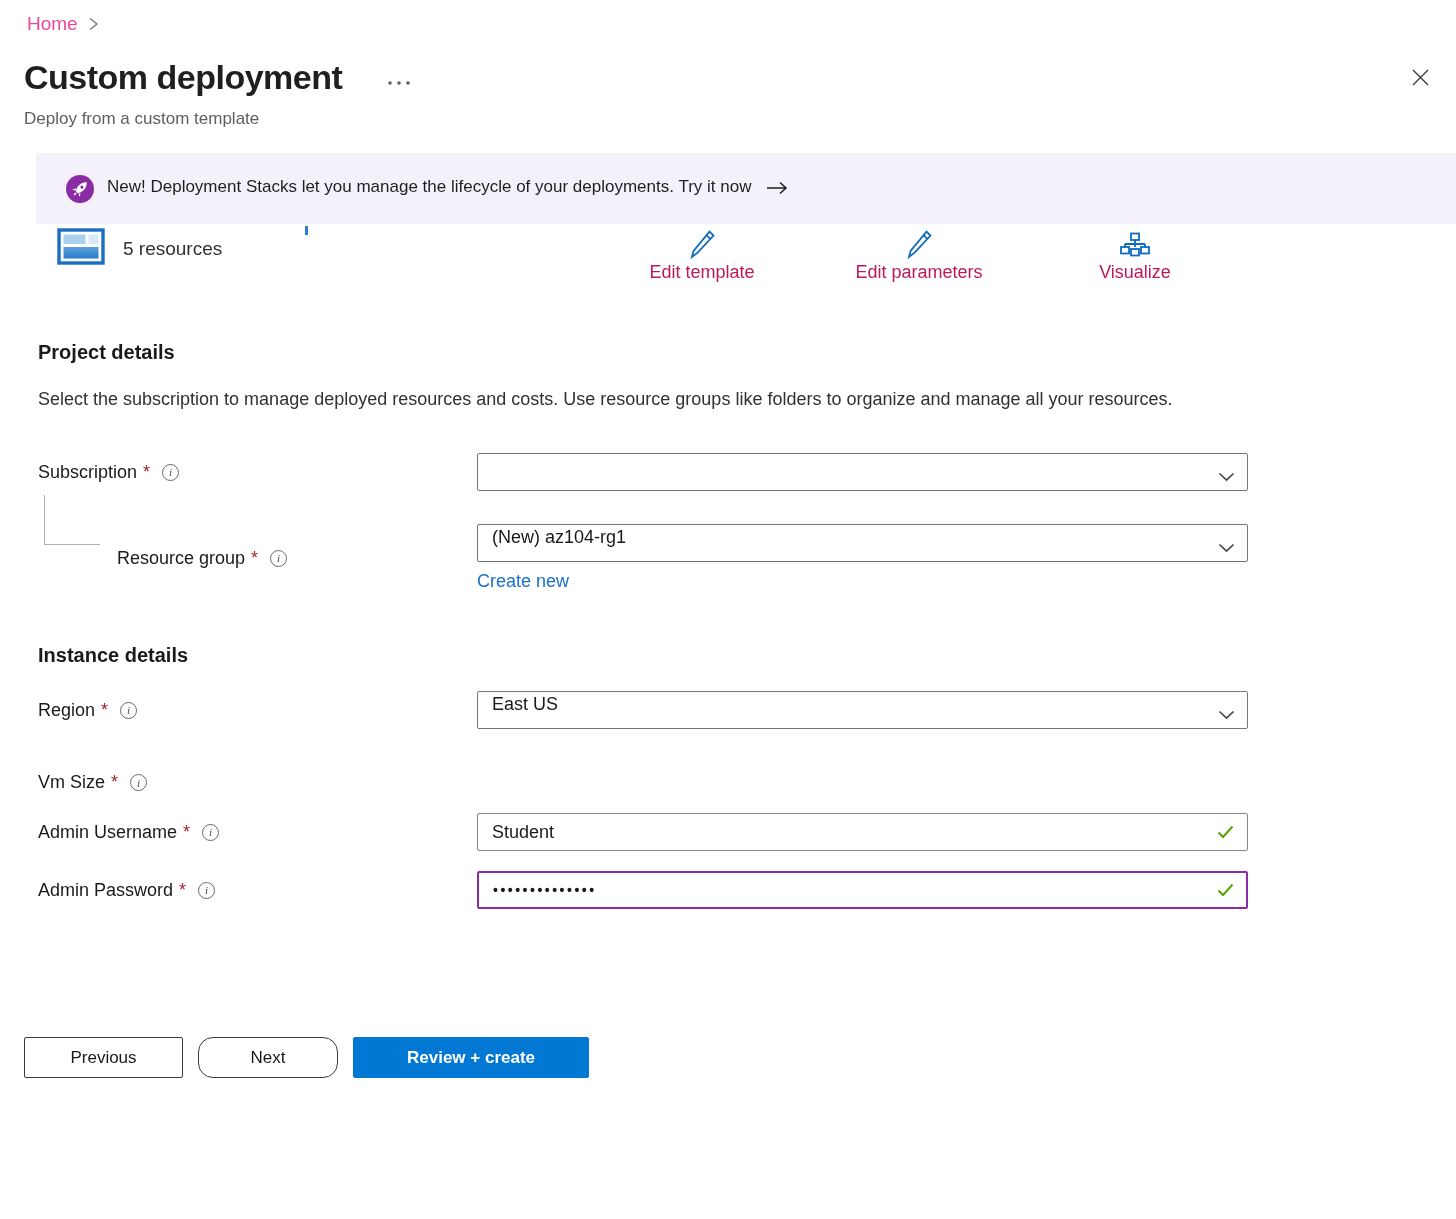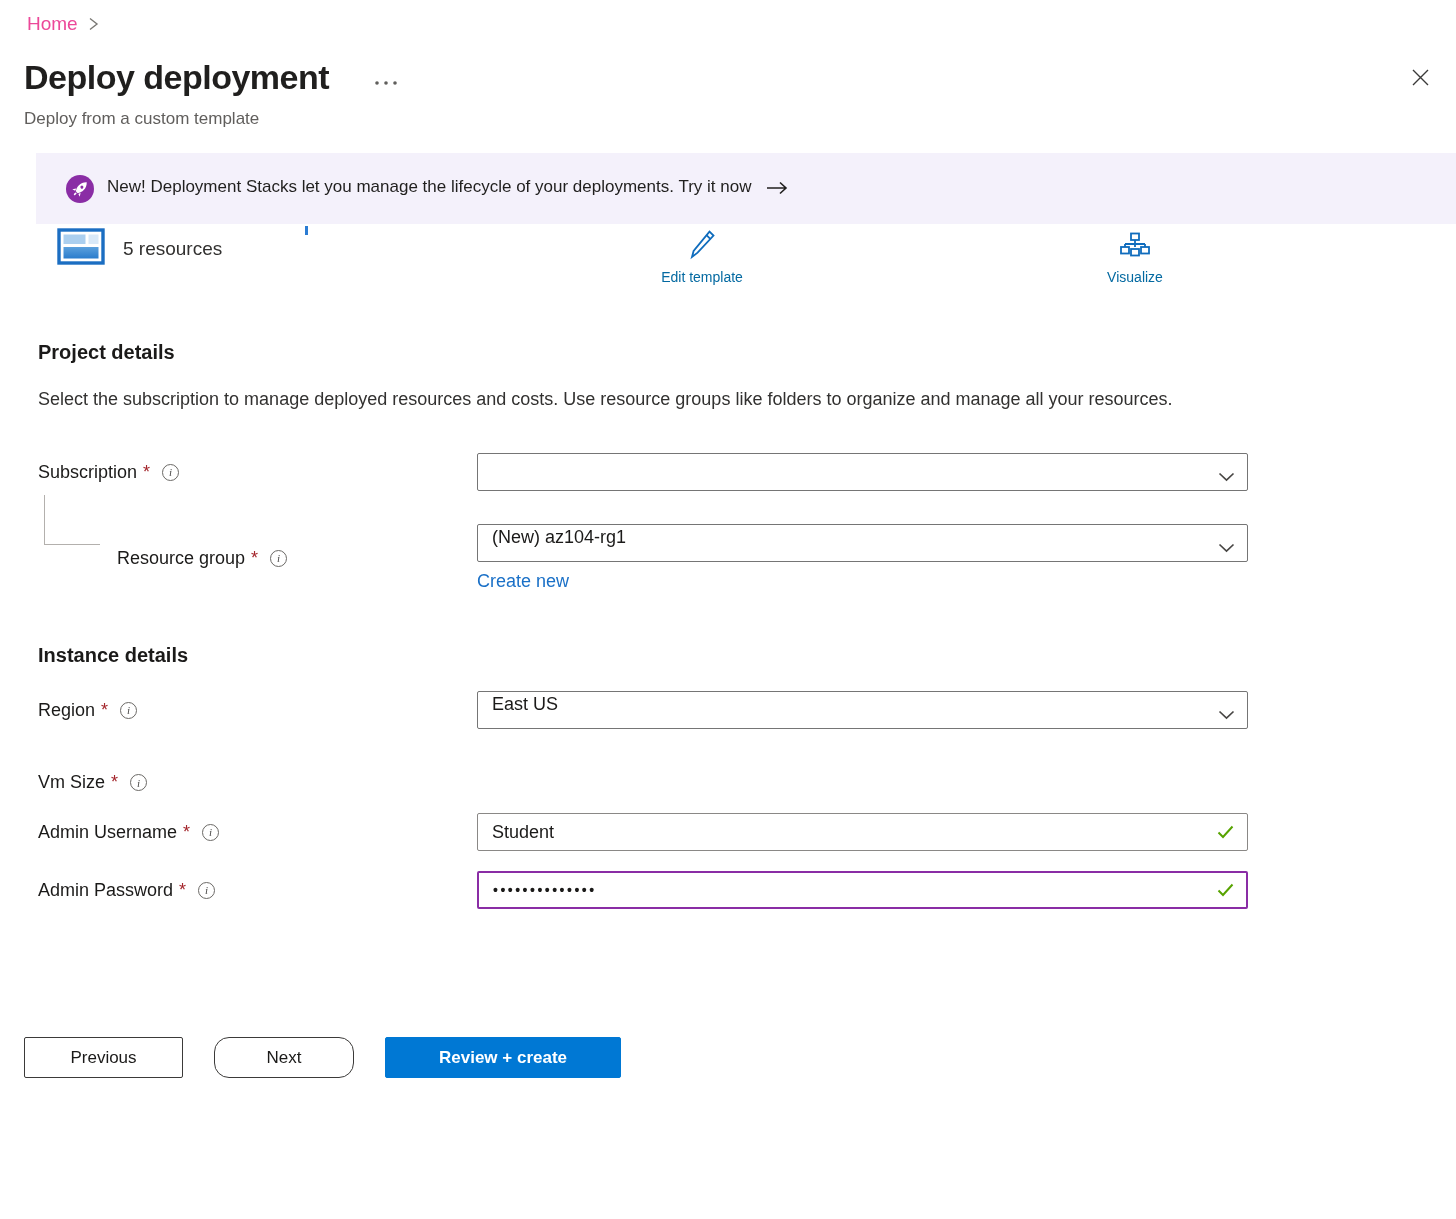--- a/index.html
+++ b/index.html
@@ -35,21 +35,21 @@
 
   
   .fragment { position:absolute; left:305px; top:226px; width:3px; height:9px; background:#2b7cd3; }
 
   
   .template-bar { position:relative; height:66px; margin-top:4px; }
   .resources { position:absolute; left:57px; top:0; display:flex; align-items:center; gap:18px; }
   .resources-label { font-size:19px; color:#323130; }
   .tb-action { position:absolute; width:170px; text-align:center; cursor:pointer; }
   .tb-action .icon-box { height:32px; display:flex; justify-content:center; align-items:flex-end; }
-  .tb-action .tb-label { font-size:14px; color:#0369a1; margin-top:9px; }
+  .tb-action .tb-label { font-size:18px; color:#be185d; margin-top:2px; }
   .tb-a1 { left:617px; top:0; } .tb-a2 { left:834px; top:0; } .tb-a3 { left:1050px; top:0; }
 
   
   .section-heading { margin:47px 0 0 38px; font-size:20px; font-weight:700; color:#1b1a19; }
   .section-desc { margin:20px 0 0 38px; width:1150px; font-size:18px; line-height:31px; color:#323130; }
 
   
   .form-area { position:relative; margin-top:38px; }
   .form-row { display:flex; align-items:center; }
   .label-col { flex:0 0 477px; padding-left:38px; display:flex; align-items:center; font-size:18px; color:#1b1a19; }
@@ -84,21 +84,21 @@
 
   
   .vm-row { align-items:center; }
   .vm-row .label-col { padding-top:7px; }
   .vm-block { border-left:4px solid #7fba00; padding:2px 0 4px 12px; }
   .vm-title { font-size:19px; font-weight:700; color:#1b1a19; }
   .vm-desc { font-size:18px; color:#323130; margin-top:13px; }
   .vm-change { margin-top:13px; }
 
   
-  .footer { margin:128px 0 0 24px; display:flex; gap:31px; }
+  .footer { margin:128px 0 0 24px; display:flex; gap:15px; }
   .btn {
     height:41px; border-radius:2px; font-size:17px; display:flex; align-items:center; justify-content:center;
     cursor:pointer; font-family:"Liberation Sans", sans-serif;
   }
   .btn-secondary { background:#fff; border:1px solid #3b3a39; color:#1b1a19; }
   .btn-prev { width:159px; } .btn-next { width:140px;border-radius:15px; }
   .btn-primary { width:236px; background:#0078d4; border:1px solid #0078d4; color:#fff; font-weight:700; }
 </style>
 </head>
 <body>
@@ -106,21 +106,21 @@
 <div class="breadcrumb">
   <span class="crumb">Home</span>
   <span class="sep">
     <svg width="11" height="14" viewBox="0 0 11 14">
         <path d="M2 1.5 L9 7 L2 12.5" fill="none" stroke="#7a7874" stroke-width="1.4"></path>
       </svg>
   </span>
 </div>
 
 <div class="header-row">
-  <span class="page-title">Deploy deployment</span>
+  <span class="page-title">Custom deployment</span>
   <span class="more-dots">
     <svg width="26" height="8" viewBox="0 0 26 8">
         <circle cx="4" cy="4" r="1.8" fill="#605e5c"></circle>
         <circle cx="13" cy="4" r="1.8" fill="#605e5c"></circle>
         <circle cx="22" cy="4" r="1.8" fill="#605e5c"></circle>
       </svg>
   </span>
 </div>
 <span class="close-btn">
   <svg width="19" height="19" viewBox="0 0 19 19">
@@ -176,20 +176,29 @@
   <div class="tb-action tb-a1">
     <div class="icon-box">
       <svg width="38" height="32" viewBox="0 0 38 32" fill="none" stroke="#0f6cbd" stroke-width="1.8">
         <path d="M9 29l1.6-6L26.5 3.6l4 4L14.6 24.6 9 29z"></path>
         <path d="M23.5 7.2l4 4"></path>
       </svg>
     </div>
     <div class="tb-label">Edit template</div>
   </div>
 
+  <div class="tb-action tb-a2">
+    <div class="icon-box">
+      <svg width="38" height="32" viewBox="0 0 38 32" fill="none" stroke="#0f6cbd" stroke-width="1.8">
+        <path d="M9 29l1.6-6L26.5 3.6l4 4L14.6 24.6 9 29z"></path>
+        <path d="M23.5 7.2l4 4"></path>
+      </svg>
+    </div>
+    <div class="tb-label">Edit parameters</div>
+  </div>
 
   <div class="tb-action tb-a3">
     <div class="icon-box">
       <svg width="34" height="28" viewBox="0 0 34 28" fill="none" stroke="#0f6cbd" stroke-width="1.8">
         <rect x="13" y="1.5" width="8" height="6.5"></rect>
         <path d="M17 8v4 M7 12h20 M7 12v3 M27 12v3 M17 12v3"></path>
         <rect x="3" y="15" width="8" height="6.5"></rect>
         <rect x="13" y="17" width="8" height="6.5"></rect>
         <rect x="23" y="15" width="8" height="6.5"></rect>
       </svg>

